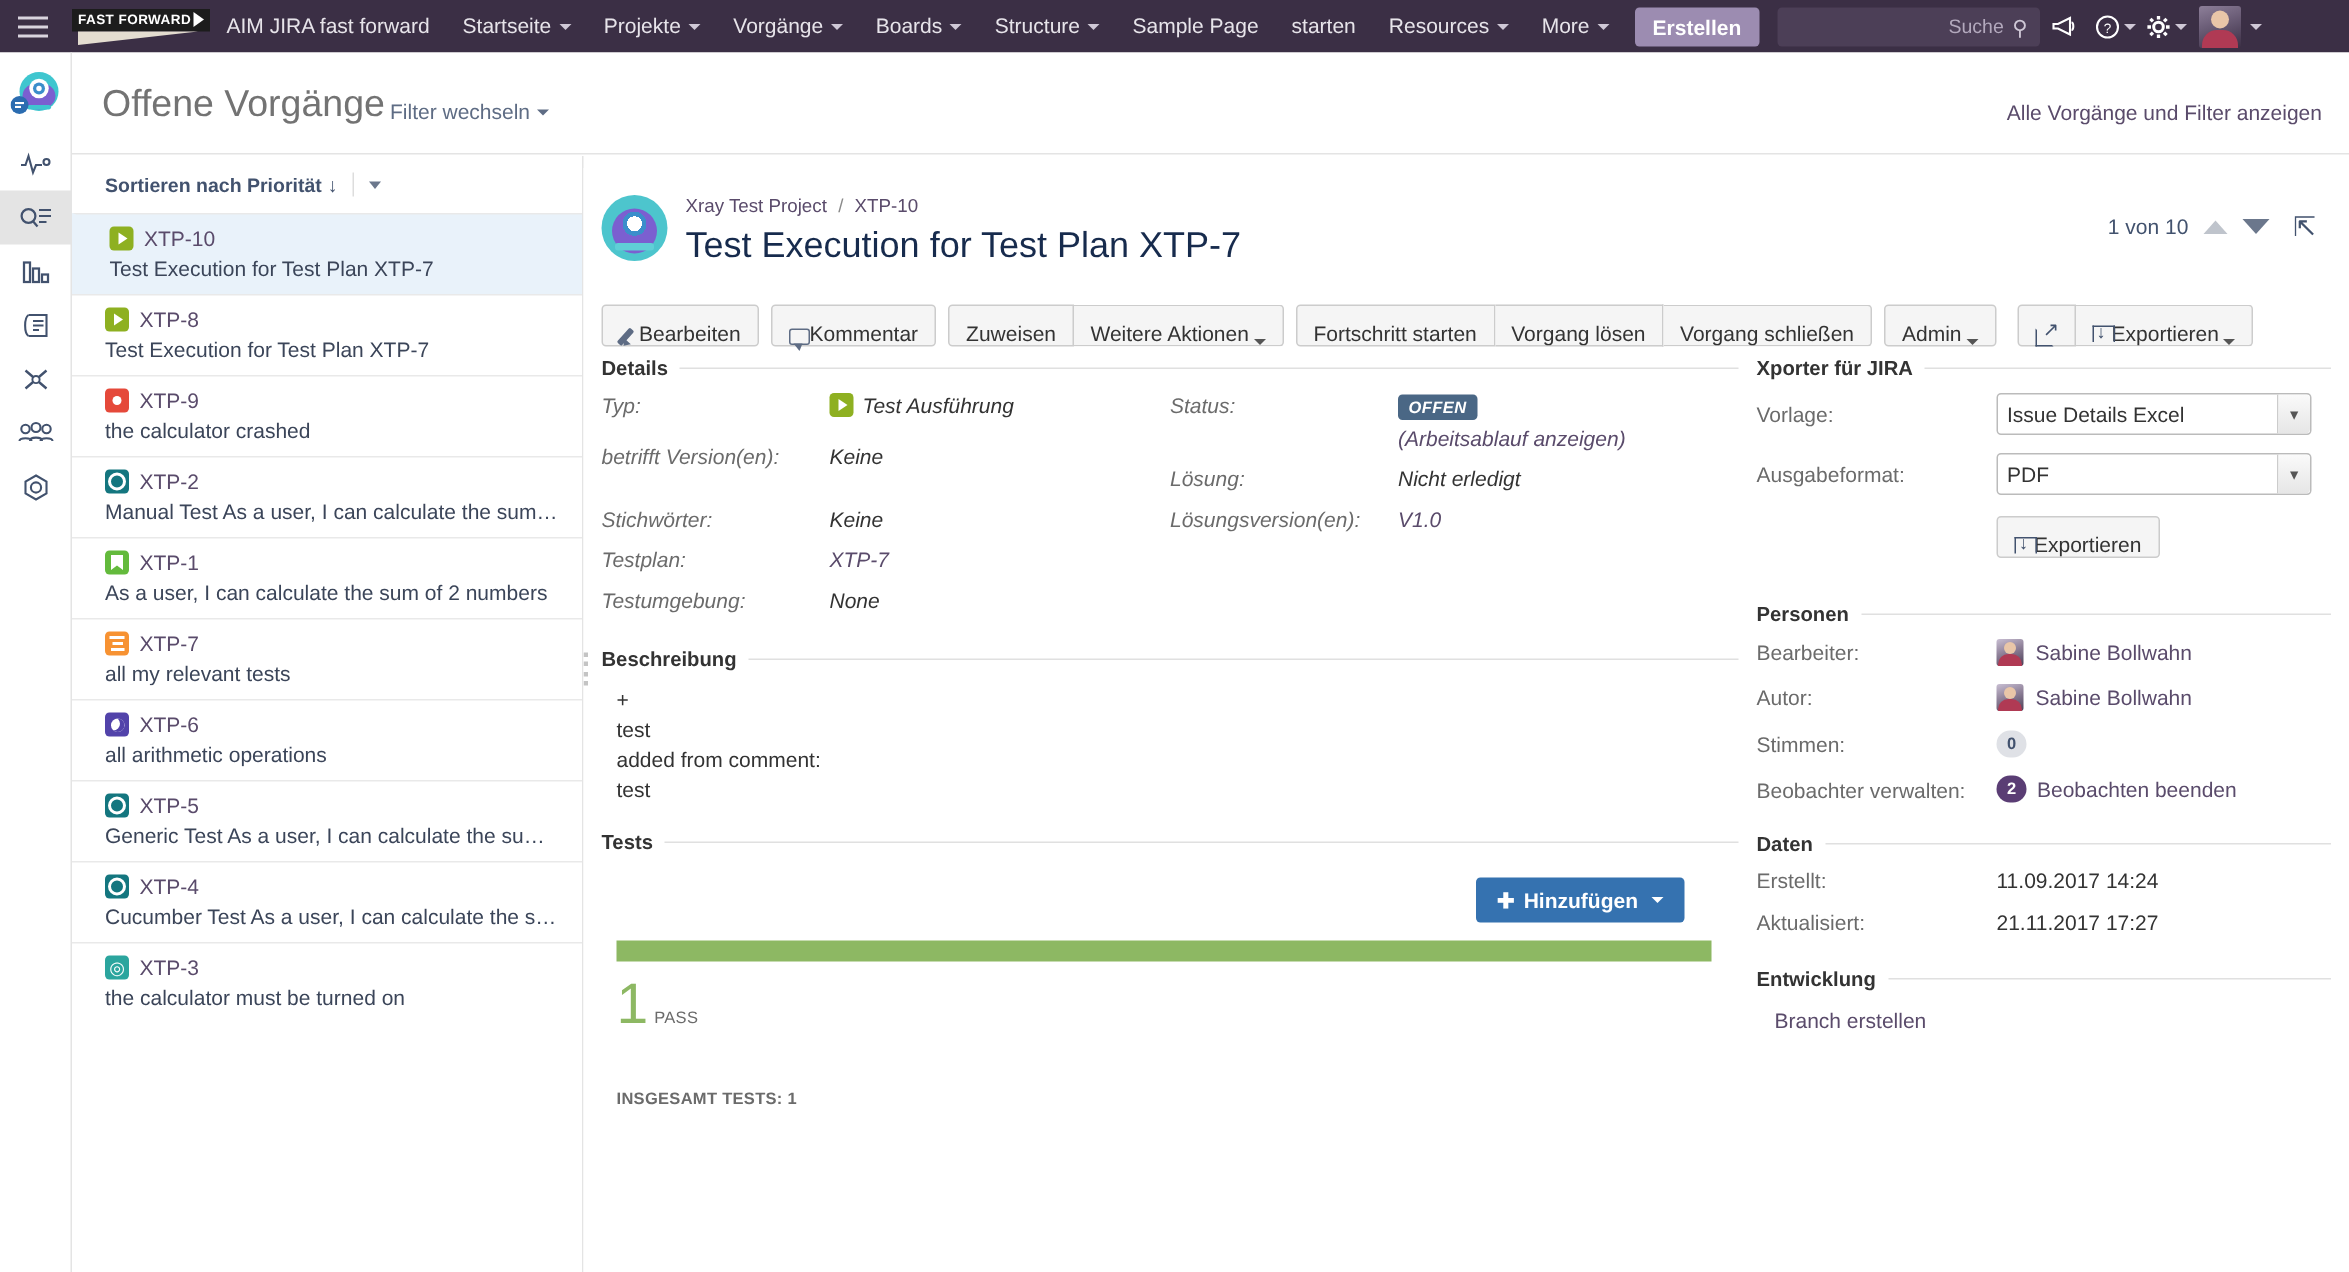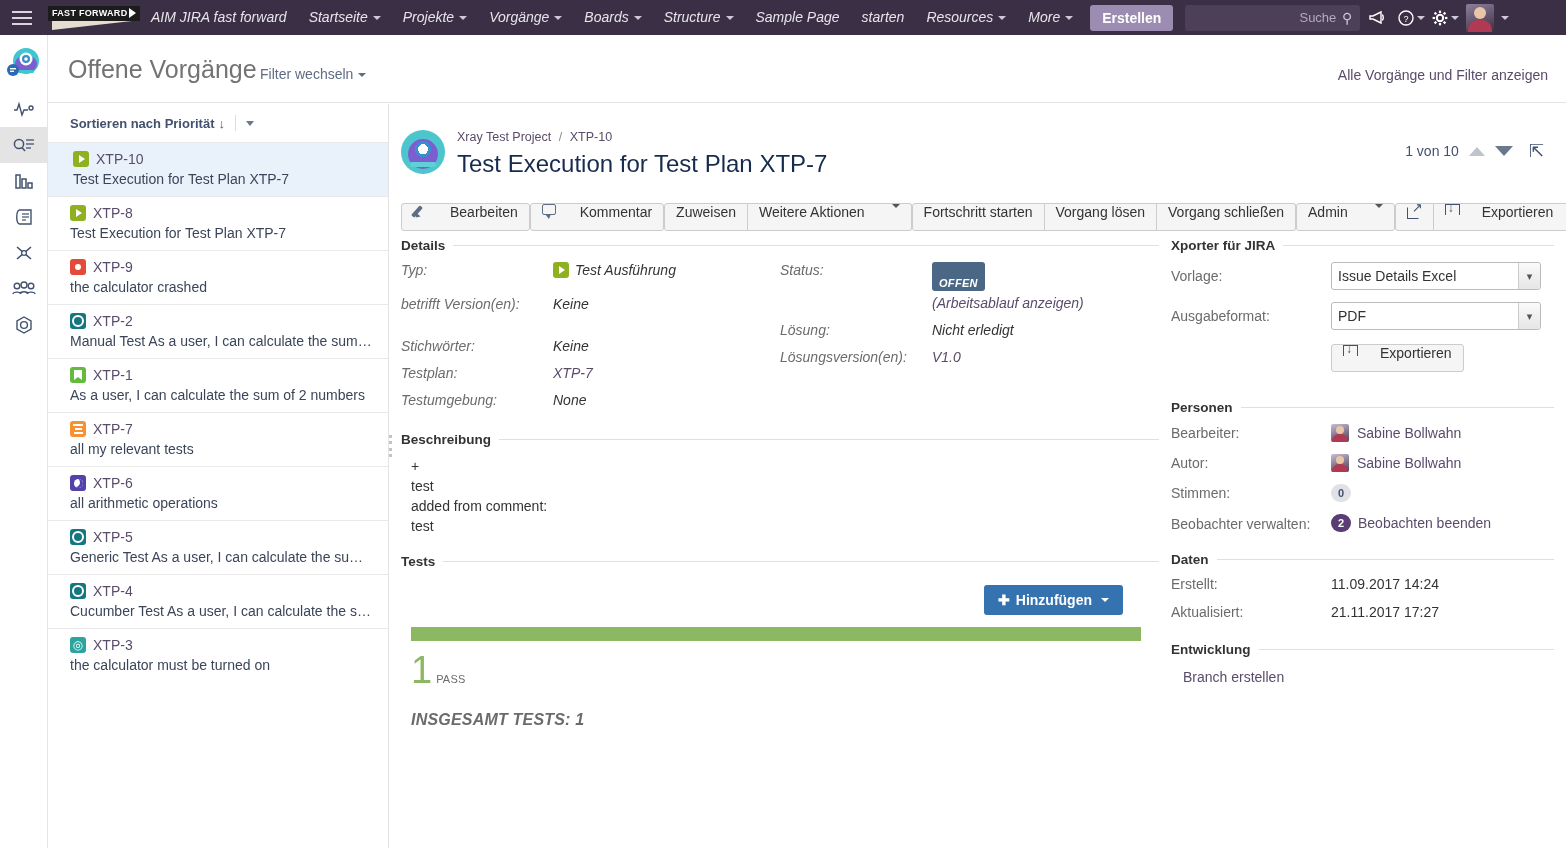--- a/index.html
+++ b/index.html
@@ -36,21 +36,21 @@
   .logo-badge .lb-arrow {
     position:absolute; top:3px; right:4px; width:0;height:0;
     border-left: 7px solid #fff; border-top: 5px solid transparent; border-bottom: 5px solid transparent;
   }
   .logo-badge .lb-ribbon {
     position:absolute; top:16px; left:4px; width:0; height:0;
     border-top: 9px solid #e4ddd0; border-right: 80px solid transparent;
   }
   .nav-item {
     padding: 0 11px; height: 35px; line-height: 35px; font-size: 14px;
-    color: #e7e4ea; cursor: pointer; white-space: nowrap; font-style: italic;
+    color: #e7e4ea; cursor: pointer; white-space: nowrap;
   }
   .nav-item .caret {
     display:inline-block; margin-left: 5px; width:0;height:0;
     border-left:4px solid transparent;border-right:4px solid transparent;
     border-top: 4px solid #cfc8d6; vertical-align: middle;
   }
   #create-btn {
     background: #9c8cb1; color: #fff; font-weight: bold; font-size: 14px;
     height: 26px; line-height: 26px; padding: 0 12px; border-radius: 3px;
     margin: 0 6px 0 6px; cursor: pointer;
@@ -227,21 +227,21 @@
   #pager .up { width:0;height:0;border-left:8px solid transparent;border-right:8px solid transparent;border-bottom:9px solid #bfc4cc; cursor:pointer; }
   #pager .down { width:0;height:0;border-left:9px solid transparent;border-right:9px solid transparent;border-top:10px solid #6b778c; cursor:pointer; }
   #pager .expand { color:#42526e; font-size: 18px; cursor:pointer; margin-left:6px; }
 
   
   #toolbar {
     position: relative; margin: 6px 0 0 12px; height: 38px; display:flex; align-items:center;
   }
   .btn {
     height: 28px; padding: 0 11px; border: 1px solid #ccc; background: #f5f5f5;
-    font-size: 14px; color: #333; display:inline-flex; align-items:flex-start; gap: 24px;
+    font-size: 14px; color: #333; display:inline-flex; align-items:flex-end; gap: 0;
     cursor: pointer; border-radius: 3px; white-space:nowrap;
     font-family: "Liberation Sans", sans-serif;
   }
   .btn .caret { width:0;height:0;border-left:4px solid transparent;border-right:4px solid transparent;border-top:4px solid #555; margin-left:3px; }
   .btn-group { display:inline-flex; }
   .btn-group .btn { border-radius: 0; border-left-width: 0; }
   .btn-group .btn:first-child { border-radius: 3px 0 0 3px; border-left-width: 1px; }
   .btn-group .btn:last-child { border-radius: 0 3px 3px 0; }
   .gap { width: 8px; }
   .gap-lg { width: 14px; }
@@ -297,21 +297,21 @@
   .grid2 { display: flex; }
   .col { width: 50%; font-style: italic; }
   .frow { display: flex; margin-bottom: 11px; font-size: 14px; }
   .flabel { width: 152px; color: #6b6b6b; flex: 0 0 152px; }
   .fvalue { color: #333; }
   .fvalue a, .link { color: #5a4b6b; text-decoration: none; cursor: pointer; }
   .type-inline { display:inline-flex; align-items:center; gap:6px; }
 
   #status-badge {
     display:inline-block; background: #4a6785; color: #fff; font-size: 11px;
-    font-weight: bold; padding: 15px 7px 2px; border-radius: 3px; letter-spacing: .3px;
+    font-weight: bold; padding: 3px 7px 2px; border-radius: 3px; letter-spacing: .3px;
   }
 
   #desc-section { margin-top: 13px; position: relative; }
   #drag-dots {
     position:absolute; left: -12px; top: 3px; width: 5px; height: 22px;
     display:flex; flex-direction: column; justify-content: space-between; cursor: ns-resize;
   }
   #drag-dots i { display:block; width: 3px; height: 3px; background: #c4c4c4; }
   .desc-body { font-size: 14px; color: #333; line-height: 20px; padding-left: 10px; }
 
@@ -324,21 +324,21 @@
   }
   #add-btn .caret { width:0;height:0;border-left:4px solid transparent;border-right:4px solid transparent;border-top:4px solid #fff; margin-left: 3px;}
   #add-row { display:flex; justify-content: flex-end; padding-right: 36px; margin-top: 16px; }
 
   #exec-status { margin-top: 12px; padding-left: 10px; }
   #exec-title { font-size: 13.5px; font-weight: bold; color: #333; margin-bottom: 10px; }
   #exec-bar { height: 14px; background: #8db863; width: 730px; }
   #exec-legend { display:flex; align-items: flex-end; margin-top: 10px; }
   #exec-count { font-size: 38px; color: #8db863; line-height: 38px; font-weight: normal; }
   #exec-label { font-size: 11px; color: #6b6b6b; margin-left: 4px; margin-bottom: 4px; letter-spacing: .2px; }
-  #total-tests { font-size: 16px; color: #6b6b6b; margin-top: 22px; font-weight: bold; letter-spacing: .2px; font-style: italic; }
+  #total-tests { font-size: 11px; color: #6b6b6b; margin-top: 38px; font-weight: bold; letter-spacing: .2px; }
 
   
   .sel-wrap { position: relative; width: 210px; }
   select.sel {
     width: 210px; height: 28px; border: 1px solid #bbb; background: #fff; font-size: 14px;
     color: #333; padding: 0 6px; border-radius: 3px; appearance: none;
     font-family: "Liberation Sans", sans-serif; cursor: pointer;
   }
   .sel-arrow {
     position:absolute; right: 1px; top: 1px; width: 22px; height: 26px;

